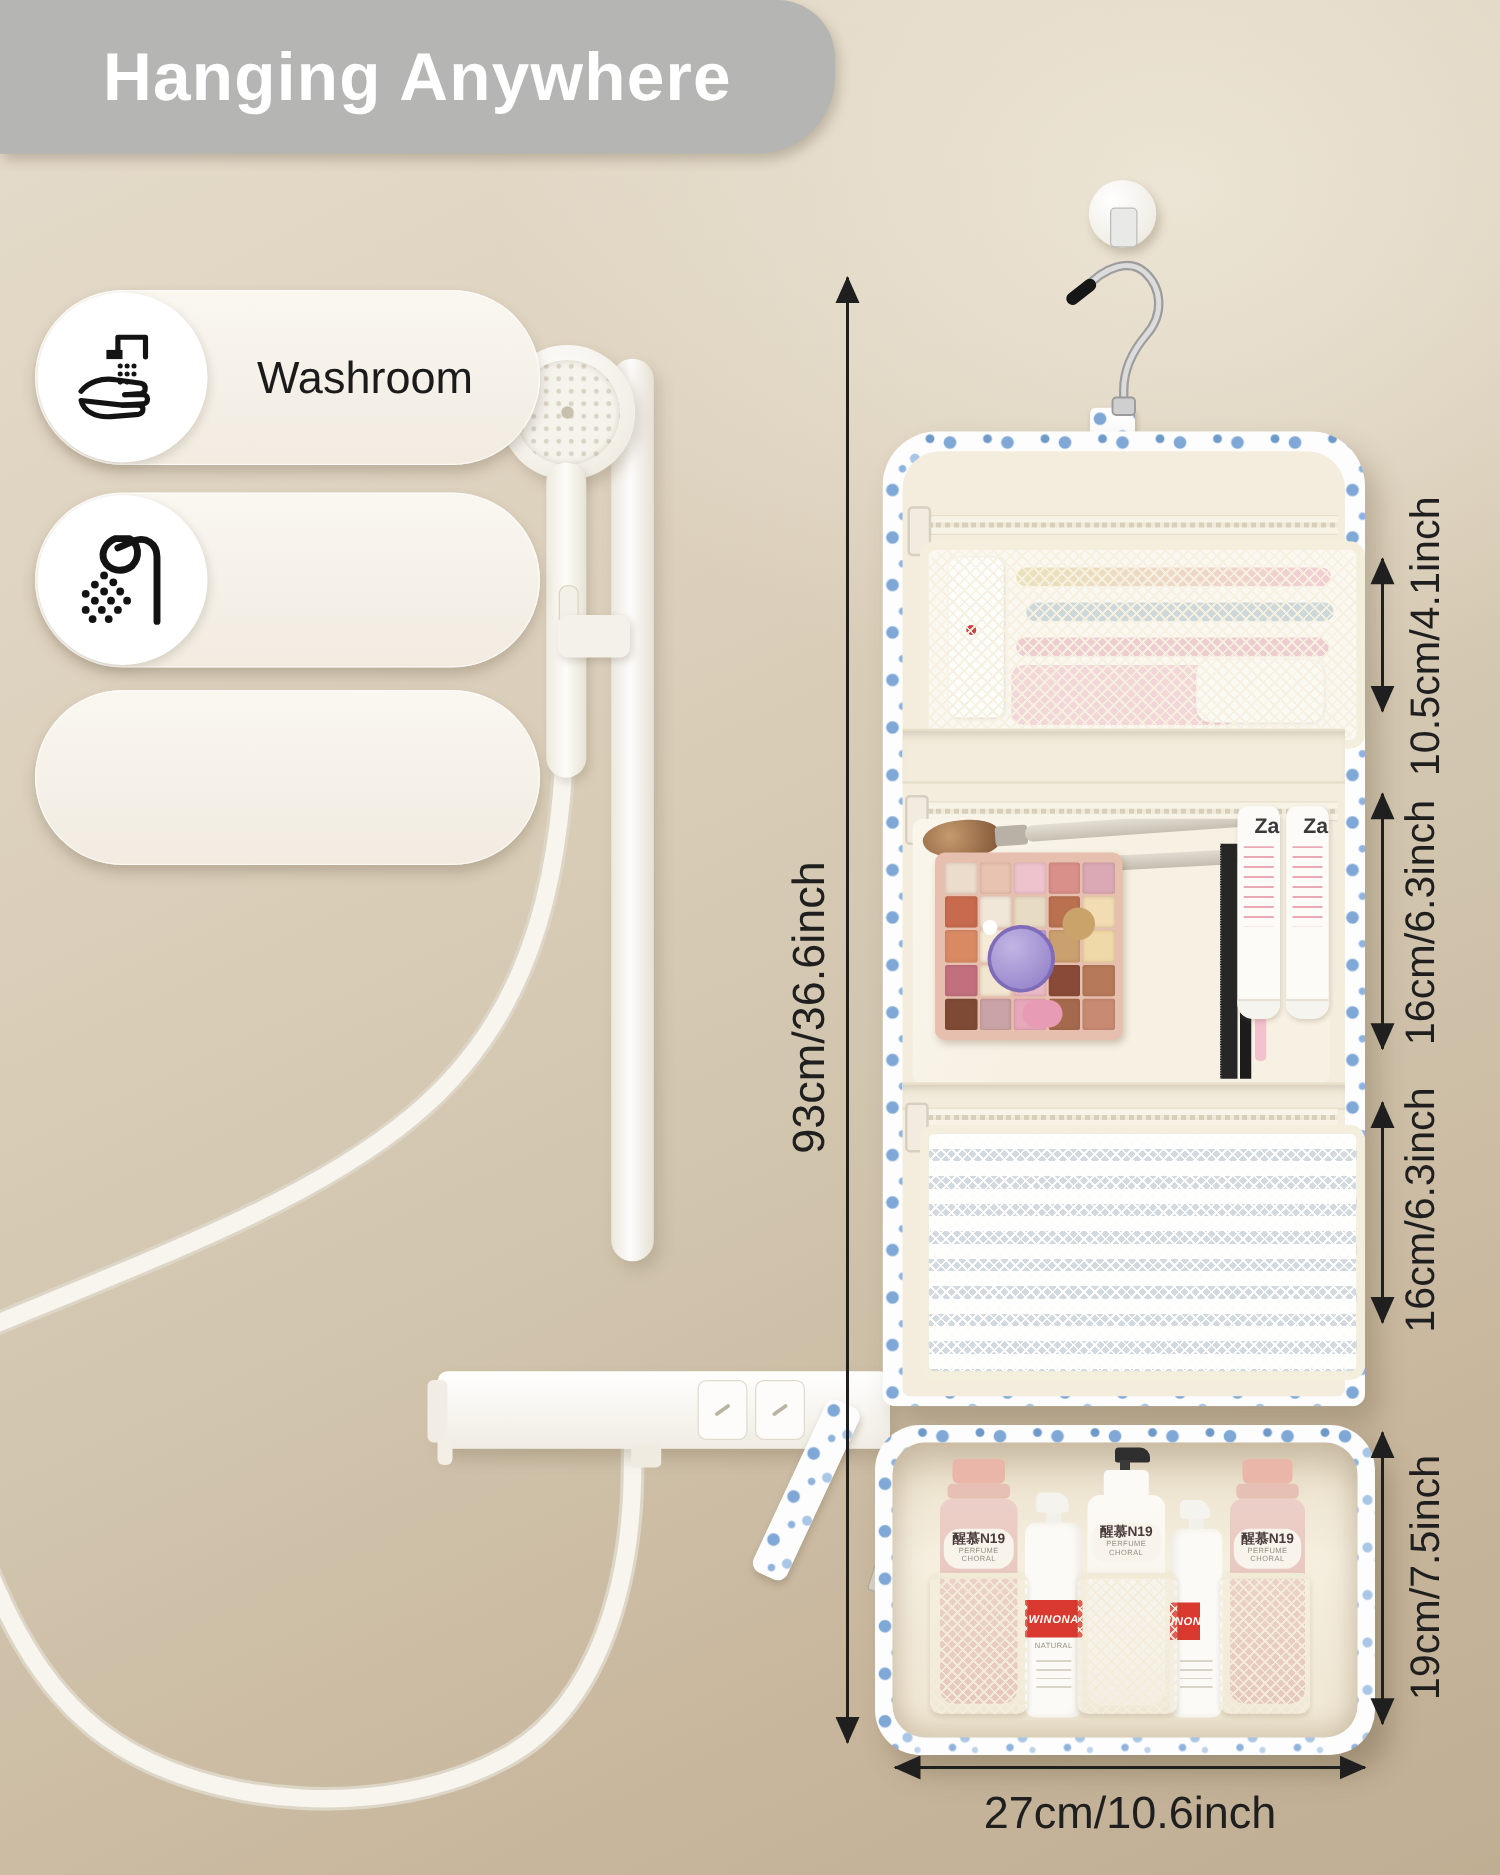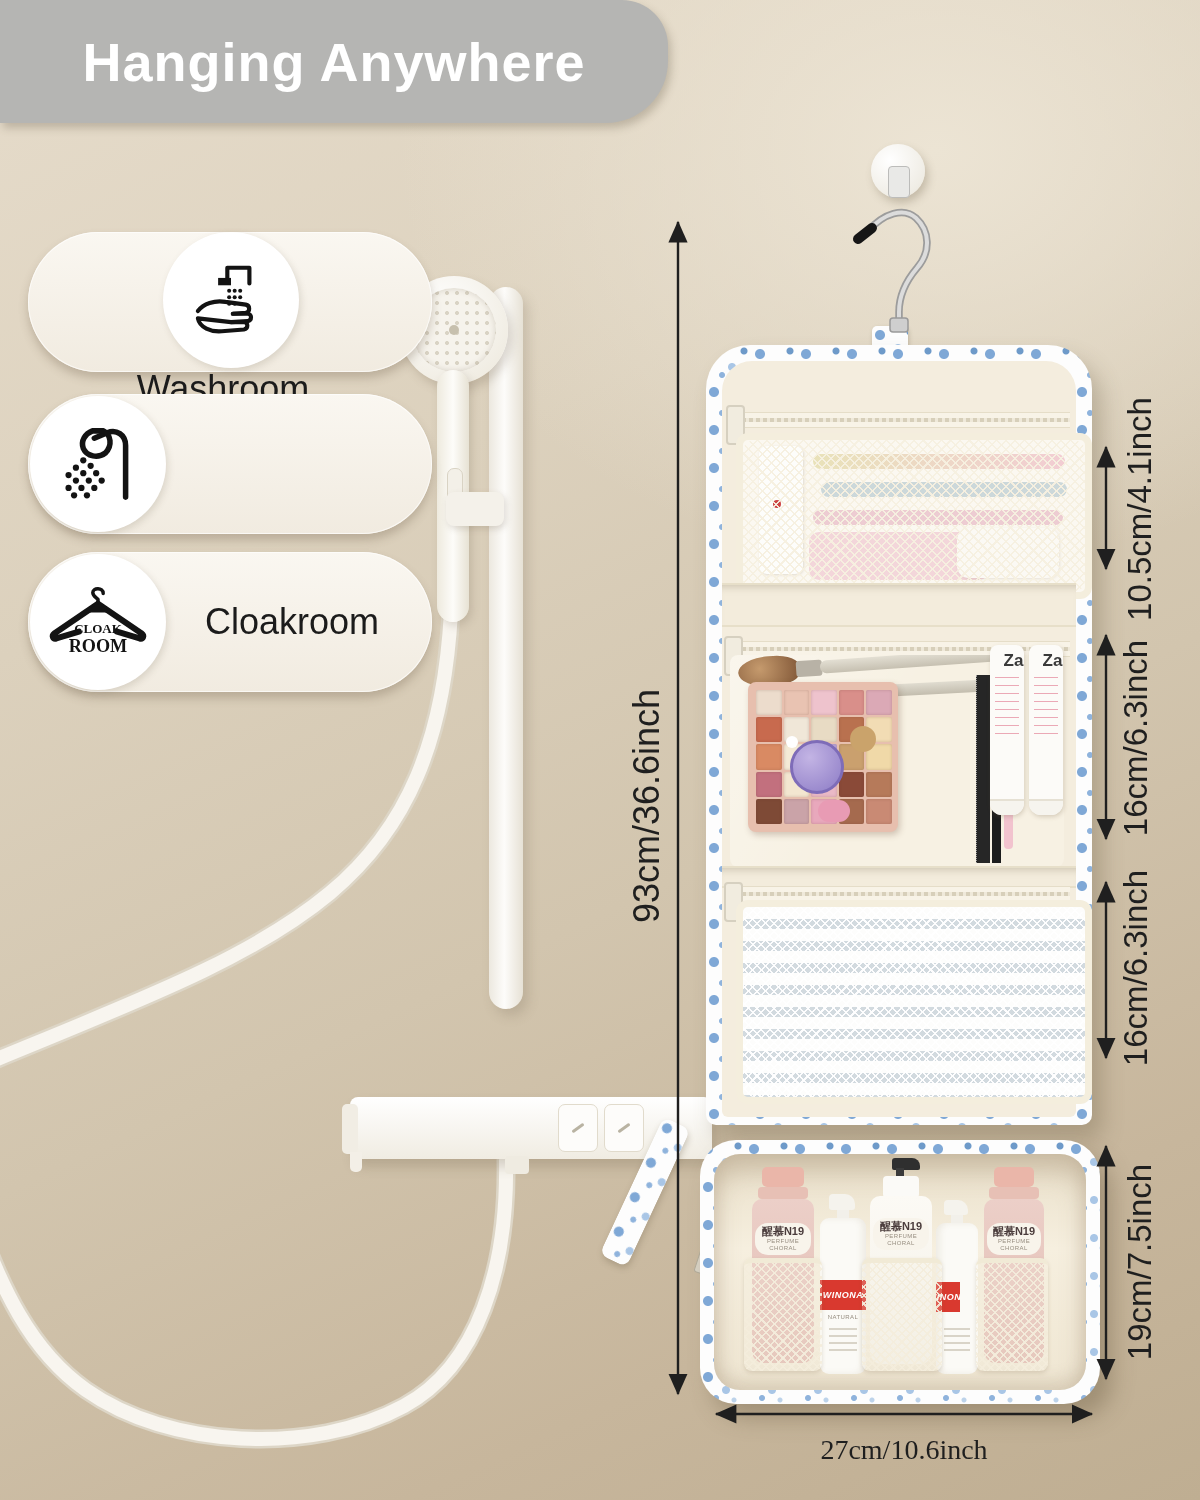--- a/index.html
+++ b/index.html
@@ -114,21 +114,21 @@
     box-shadow:1px 2px 4px rgba(120,100,70,.25);text-align:center;}
   .zatube .za{font-weight:bold;font-size:17px;color:#3a3a3a;margin-top:6px;padding-left:13px;}
   .zatube .lines{margin:6px auto 0;width:70%;height:64px;
     background:repeating-linear-gradient(180deg,#eba9b6 0 1.5px,transparent 1.5px 8px);}
   .zatube .cap{position:absolute;bottom:0;left:0;right:0;height:14px;border-top:2px solid #e6e1d4;border-radius:0 0 12px 12px;background:#f6f4ee;}
 
   
   .dimlabel{position:absolute;color:#1f1f1f;font-size:33px;white-space:nowrap;
     transform:translate(-50%,-50%) rotate(-90deg);}
   .dimlabel.h{font-size:36px;}
-  .dimlabel.flat{transform:translate(-50%,-50%);font-size:28px;font-family:Liberation Serif, serif;}
+  .dimlabel.flat{transform:translate(-50%,-50%);font-size:36px;}
 
   svg.overlay{position:absolute;left:0;top:0;pointer-events:none;}
 </style>
 </head>
 <body>
 
 <div id="canvas">
 
   <svg class="overlay" width="1200" height="1500">
     <path d="M451,612 C444,740 408,828 330,893 C252,958 140,1000 -10,1062" fill="none" stroke="#ddd6c7" stroke-width="19" stroke-linecap="round"></path>
@@ -152,21 +152,21 @@
     </div>
   <div class="abs mixbtn" style="left:604px;">
       <i></i>
     </div>
   <div class="abs mixconn"></div>
 
   <div class="abs banner">
     <span>Hanging Anywhere</span>
   </div>
 
-  <div class="abs pill" style="top:232px;flex-direction:column;">
+  <div class="abs pill" style="top:232px;">
     <div class="disc">
       <svg width="92" height="92" viewBox="0 0 100 100" fill="none" stroke="#131313" stroke-width="4.5" stroke-linecap="round" stroke-linejoin="round">
         <polyline points="70,32 70,15 46,15 46,27"></polyline>
         <rect x="36" y="26" width="14" height="8" fill="#131313" stroke="none"></rect>
         <g fill="#131313" stroke="none">
           <circle cx="48" cy="40" r="2.2"></circle>
             <circle cx="54" cy="40" r="2.2"></circle>
             <circle cx="60" cy="40" r="2.2"></circle>
           <circle cx="48" cy="47" r="2.2"></circle>
             <circle cx="54" cy="47" r="2.2"></circle>
@@ -201,30 +201,20 @@
             <circle cx="24" cy="84" r="3.4"></circle>
           <circle cx="54" cy="68" r="3.4"></circle>
             <circle cx="46" cy="76" r="3.4"></circle>
             <circle cx="38" cy="84" r="3.4"></circle>
         </g>
       </svg>
     </div>
   </div>
 
   <div class="abs pill" style="top:552px;">
-    <div class="disc">
-      <svg width="104" height="92" viewBox="0 0 120 90" font-family="'Liberation Serif',serif">
-        <path d="M66,12 C66,5 54,5 54,11 C54,15 57,16 60,19 L60,25" fill="none" stroke="#131313" stroke-width="4" stroke-linecap="round"></path>
-        <path d="M60,24 L10,58 C6,61 8,65 12,64 L38,56 M60,24 L110,58 C114,61 112,65 108,64 L82,56" fill="none" stroke="#131313" stroke-width="7" stroke-linecap="round" stroke-linejoin="round"></path>
-        <path d="M44,34 L76,34 L60,24 Z" fill="#131313"></path>
-        <text x="60" y="58" text-anchor="middle" font-size="15" font-weight="bold" fill="#131313">CLOAK</text>
-        <text x="60" y="80" text-anchor="middle" font-size="21" font-weight="bold" fill="#131313">ROOM</text>
-      </svg>
-    </div>
-    <div class="lbl">Cloakroom</div>
   </div>
 
   <div class="abs hookdisc"></div>
   <div class="abs hooknub"></div>
   <div class="abs hangtab floral"></div>
   <svg class="overlay" width="1200" height="1500">
     <path d="M868,231 C884,213 904,207 916,218 C930,231 931,252 917,268 C906,281 899,295 899,312 L899,324" fill="none" stroke="#9c9c9c" stroke-width="7.5" stroke-linecap="round"></path>
     <path d="M868,231 C884,213 904,207 916,218 C930,231 931,252 917,268 C906,281 899,295 899,312 L899,324" fill="none" stroke="#dcdcdc" stroke-width="4" stroke-linecap="round"></path>
     <path d="M858,239 L872,228" stroke="#161616" stroke-width="10" stroke-linecap="round"></path>
     <rect x="890" y="318" width="18" height="14" rx="3" fill="#cfcfcf" stroke="#9a9a9a" stroke-width="1.5"></rect>

